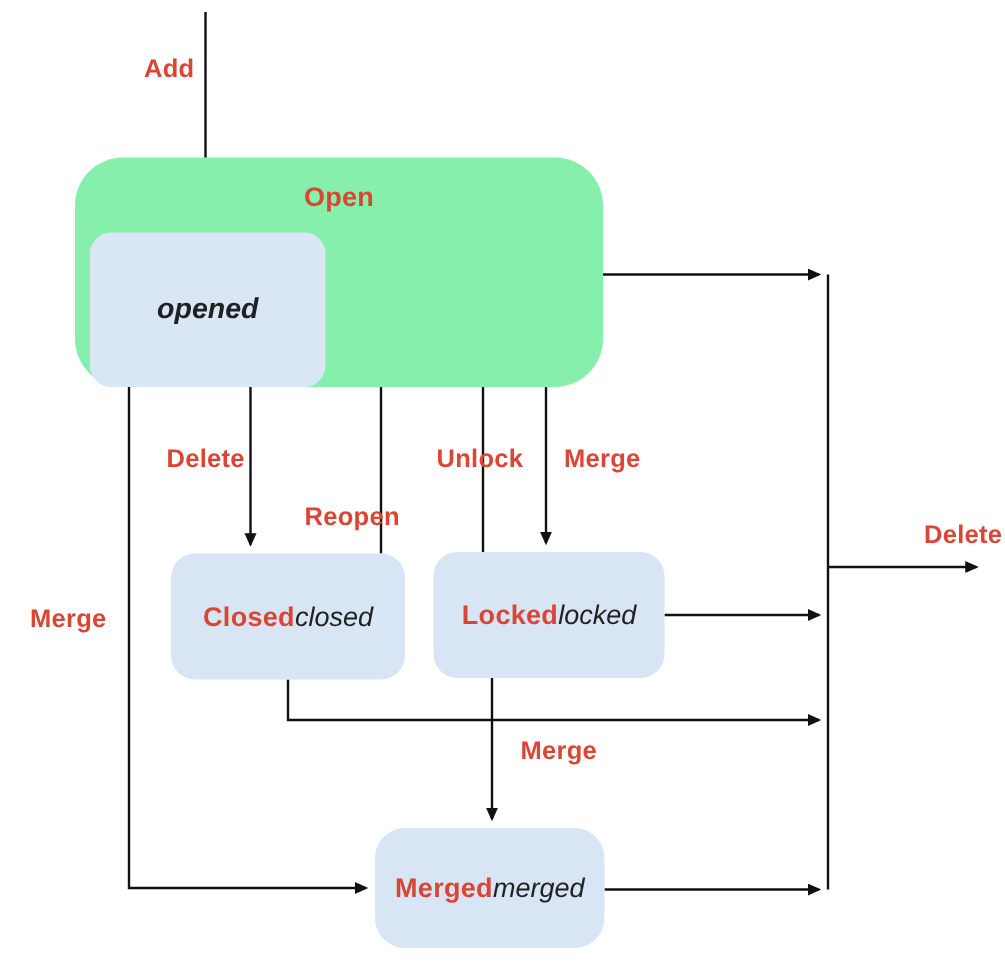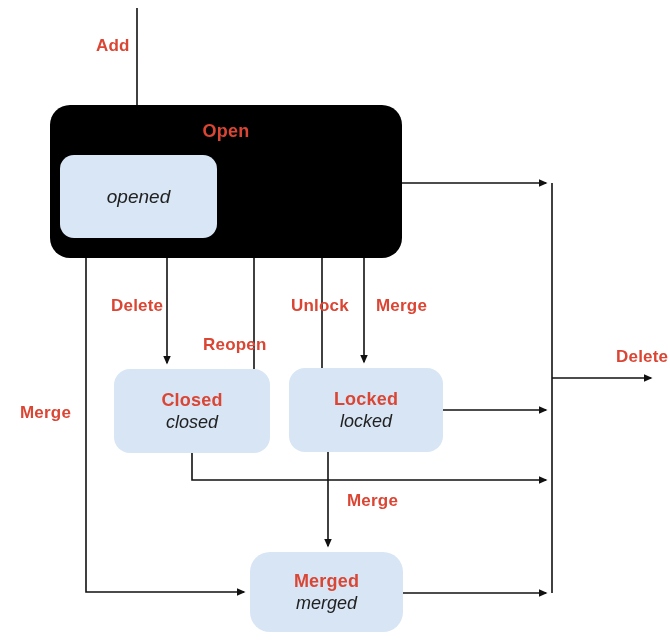--- a/index.html
+++ b/index.html
@@ -6,22 +6,22 @@
   .canvas{
     position:relative;
     width:670px;height:643px;
     background:#ffffff;
     font-family:"Liberation Sans", sans-serif;
     overflow:hidden;
   }
   svg.connectors{position:absolute;left:0;top:0;width:670px;height:643px;}
   .group{
     position:absolute;
-    background:#000000;
-    border-radius:20px;
+    background:#86efac;
+    border-radius:32px;
   }
   .group-title{
     position:absolute;
     width:100%;
     text-align:center;
     top:16px;
     font-weight:bold;
     font-size:18px;
     color:#db4533;
     letter-spacing:.2px;
@@ -32,21 +32,21 @@
     border-radius:14px;
     display:flex;align-items:center;justify-content:center;
     font-style:italic;
     font-size:19px;
     color:#212121;
   }
   .state{
     position:absolute;
     background:#d7e5f5;
     border-radius:16px;
-    display:flex;flex-direction:column;align-items:center;justify-content:center;
+    display:flex;flex-direction:row;align-items:center;justify-content:center;
     line-height:22px;
   }
   .state .title{
     font-weight:bold;font-size:18px;color:#db4533;letter-spacing:.2px;
   }
   .state .subtitle{
     font-style:italic;font-size:18px;color:#212121;
   }
   .edge-label{
     position:absolute;
@@ -94,21 +94,21 @@
       <polyline points="86,258 86,592 244,592" marker-end="url(#ah)"></polyline>
 
       <line x1="403" y1="593" x2="546" y2="593" marker-end="url(#ah)"></line>
 
       <line x1="552" y1="378" x2="651" y2="378" marker-end="url(#ah)"></line>
     </g>
   </svg>
 
   <div class="group" style="left:50px;top:105px;width:352px;height:153px;">
     <div class="group-title">Open</div>
-    <div class="substate" style="left:10px;top:50px;width:157px;height:83px;">
+    <div class="substate" style="left:10px;top:50px;width:157px;height:103px;font-weight:bold;">
       <span>opened</span>
     </div>
   </div>
 
   <div class="state" style="left:114px;top:369px;width:156px;height:84px;">
     <span class="title">Closed</span>
     <span class="subtitle">closed</span>
   </div>
 
   <div class="state" style="left:289px;top:368px;width:154px;height:84px;">

